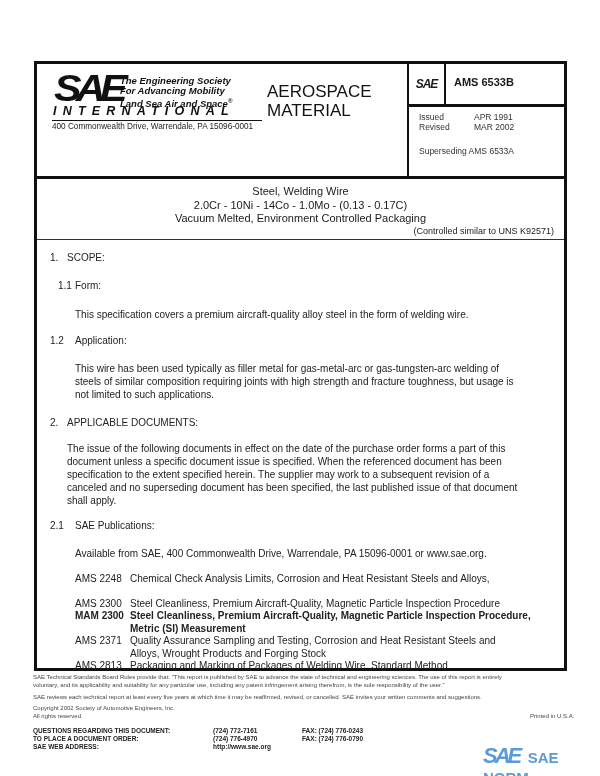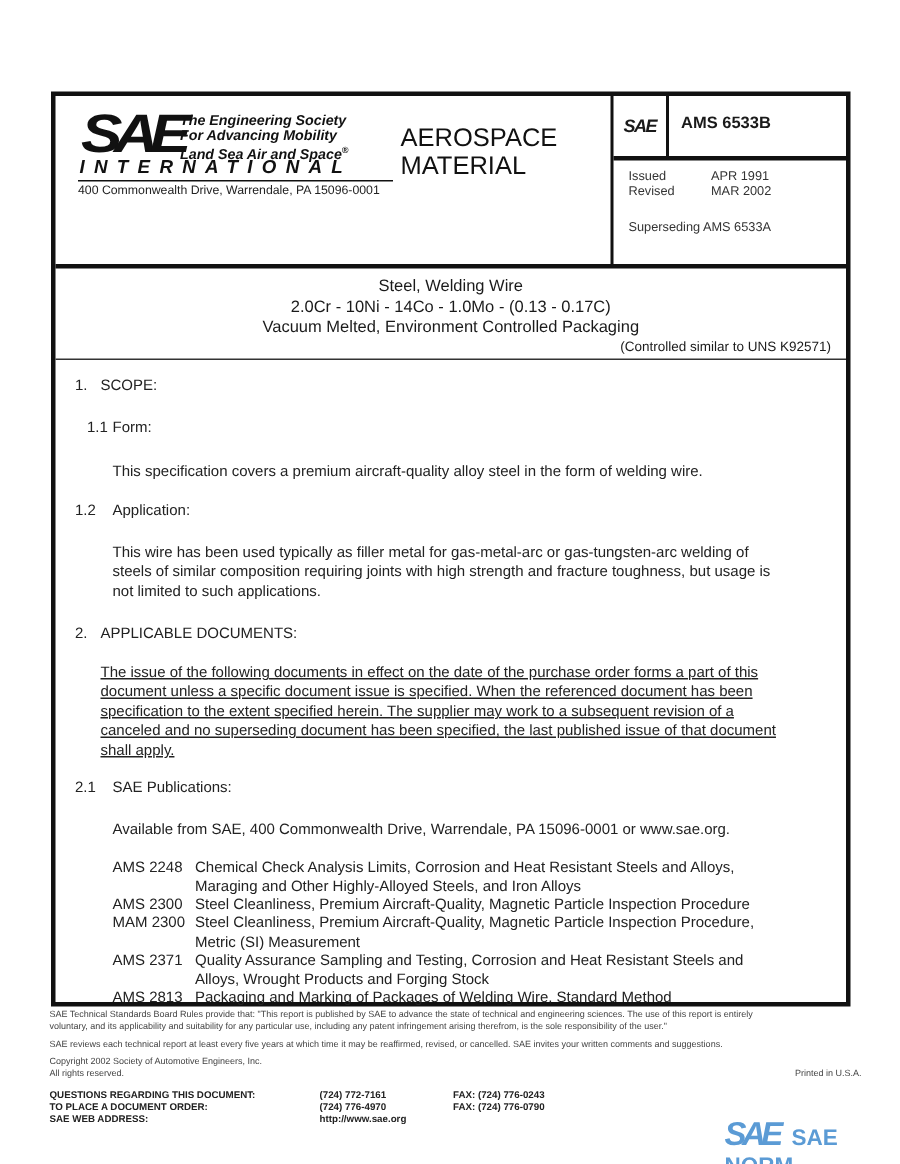--- a/index.html
+++ b/index.html
@@ -96,46 +96,45 @@
     <div class="sec" style="left:13px;top:93px;">1.2</div>
     <div class="sec" style="left:38px;top:93px;">Application:</div>
     <div class="para" style="left:38px;top:120px;">
       <div>This wire has been used typically as filler metal for gas-metal-arc or gas-tungsten-arc welding of</div>
       <div>steels of similar composition requiring joints with high strength and fracture toughness, but usage is</div>
       <div>not limited to such applications.</div>
     </div>
 
     <div class="sec" style="left:13px;top:175px;">2.</div>
     <div class="sec" style="left:30px;top:175px;">APPLICABLE DOCUMENTS:</div>
-    <div class="para" style="left:30px;top:200px;text-decoration:underline;">
+    <div class="para" style="left:30px;top:200px;">
       <div>The issue of the following documents in effect on the date of the purchase order forms a part of this</div>
       <div>document unless a specific document issue is specified.  When the referenced document has been</div>
       <div>specification to the extent specified herein.  The supplier may work to a subsequent revision of a</div>
       <div>canceled and no superseding document has been specified, the last published issue of that document</div>
       <div>shall apply.</div>
     </div>
 
     <div class="sec" style="left:13px;top:278px;">2.1</div>
     <div class="sec" style="left:38px;top:278px;">SAE Publications:</div>
     <div class="para" style="left:38px;top:305px;">Available from SAE, 400 Commonwealth Drive, Warrendale, PA 15096-0001 or www.sae.org.</div>
 
     <div class="ref-row" style="left:38px;top:331px;width:470px;height:25px;">
       <div class="ref-id">AMS 2248</div>
       <div class="ref-desc">
         <div>Chemical Check Analysis Limits, Corrosion and Heat Resistant Steels and Alloys,</div>
-        <div>Maraging and Other Highly-Alloyed Steels, and Iron Alloys</div>
       </div>
     </div>
     <div class="ref-row" style="left:38px;top:356px;width:470px;height:13px;">
       <div class="ref-id">AMS 2300</div>
       <div class="ref-desc">
         <div>Steel Cleanliness, Premium Aircraft-Quality, Magnetic Particle Inspection Procedure</div>
       </div>
     </div>
-    <div class="ref-row" style="left:38px;top:368px;width:470px;height:25px;">
+    <div class="ref-row" style="left:38px;top:368px;width:470px;height:25px;font-weight:bold;">
       <div class="ref-id">MAM 2300</div>
       <div class="ref-desc">
         <div>Steel Cleanliness, Premium Aircraft-Quality, Magnetic Particle Inspection Procedure,</div>
         <div>Metric (SI) Measurement</div>
       </div>
     </div>
     <div class="ref-row" style="left:38px;top:393px;width:470px;height:25px;">
       <div class="ref-id">AMS 2371</div>
       <div class="ref-desc">
         <div>Quality Assurance Sampling and Testing, Corrosion and Heat Resistant Steels and</div>

